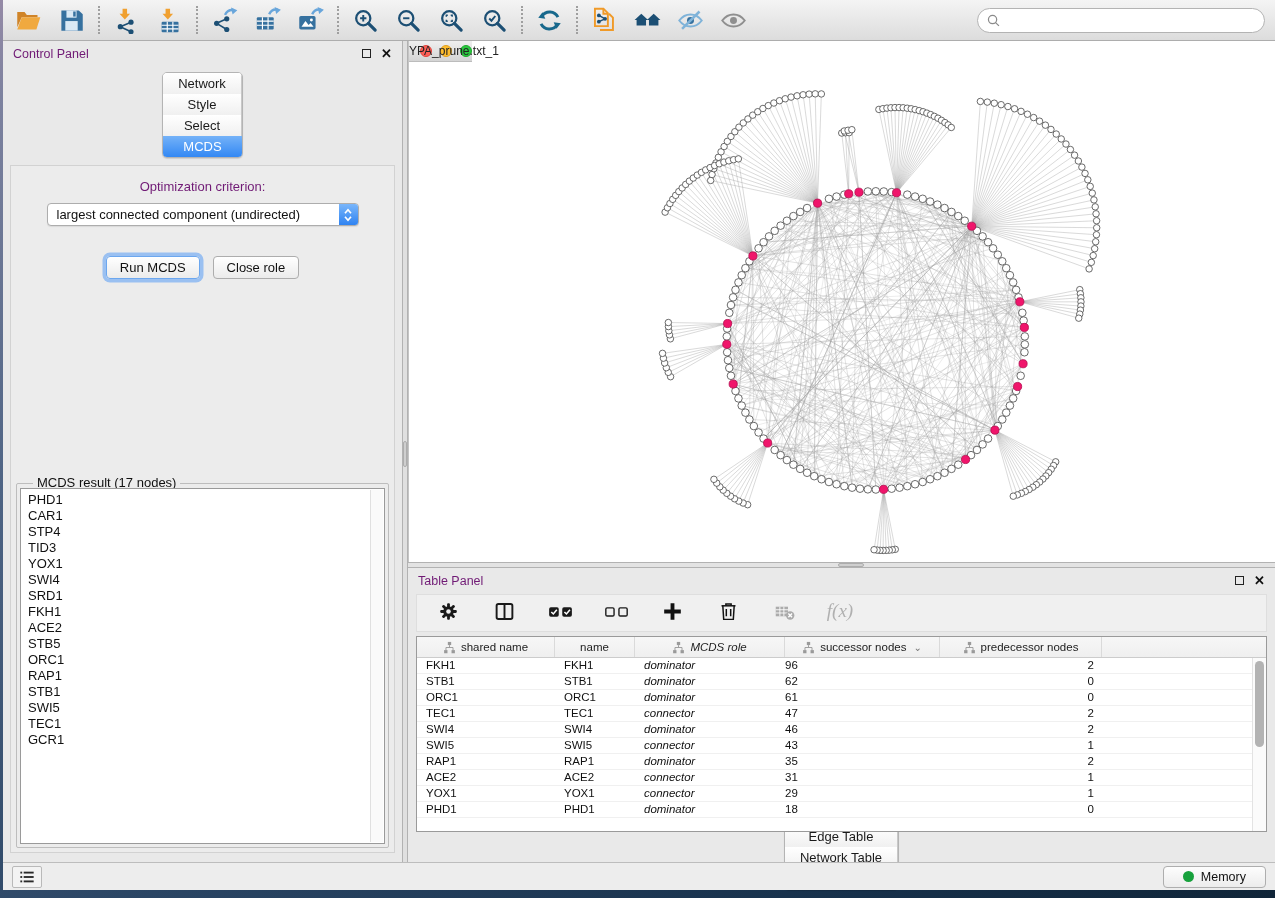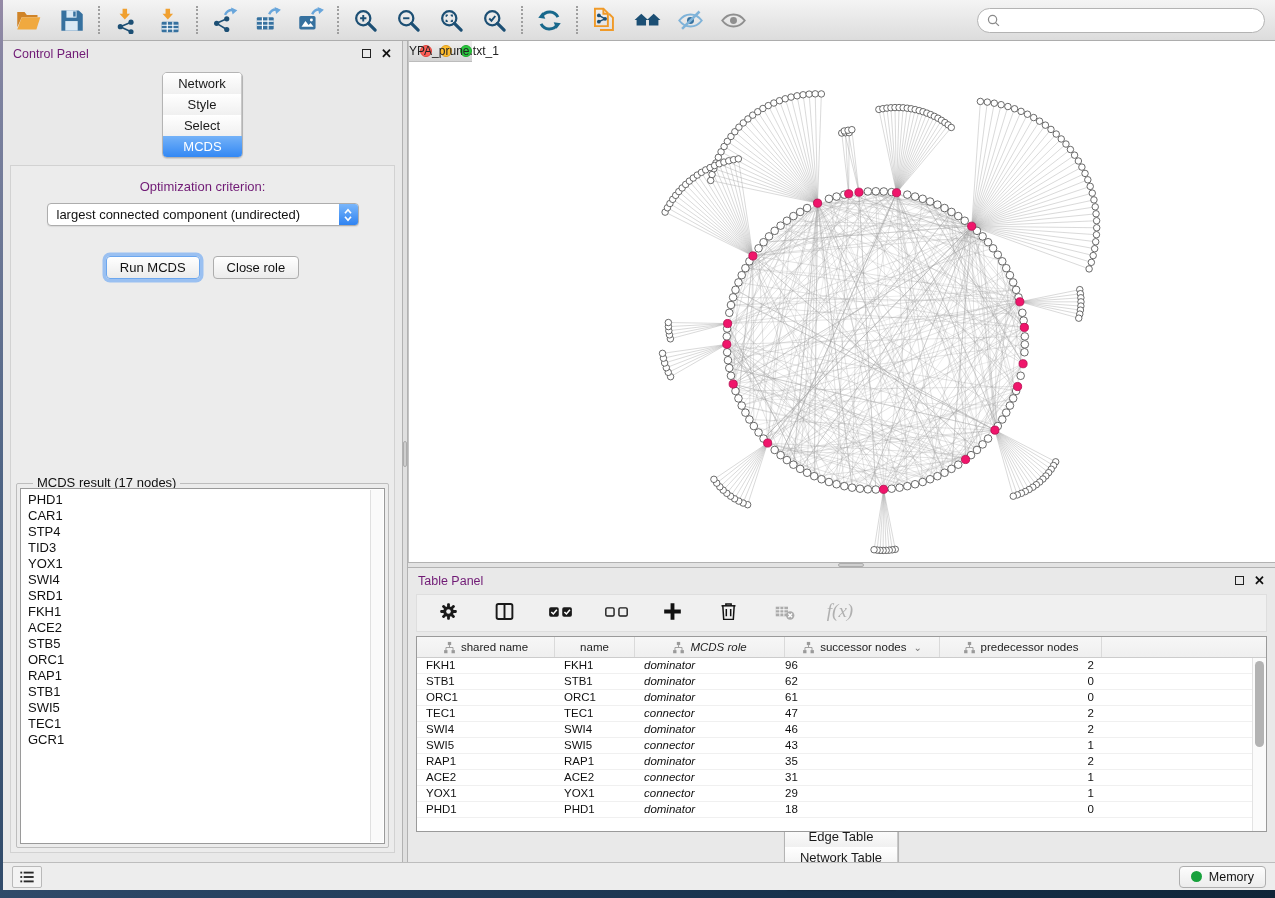--- a/index.html
+++ b/index.html
@@ -104,21 +104,21 @@
   .tbl-scroll { position:absolute; top:21px; right:0; bottom:0; width:14px; background:#fbfbfb; border-left:1px solid #e3e3e3; }
   .tbl-thumb { position:absolute; top:3px; left:2px; width:9px; height:86px; background:#b3b3b3; border-radius:5px; }
   .tp-tabs { height:30px; flex:0 0 30px; display:flex; align-items:center; justify-content:center; }
 
   
   .status-bar { height:28px; flex:0 0 28px; background:#ededed; border-top:1px solid #bdbdbd;
     display:flex; align-items:center; padding:0 9px; }
   .list-btn { width:30px; height:22px; background:#f3f3f3; border:1px solid #b9b9b9; border-radius:2px;
     display:flex; align-items:center; justify-content:center; }
   .list-btn svg { width:16px; height:16px; }
-  .memory-btn { margin-left:auto; height:22px; display:flex; align-items:center; gap:7px; padding:0 11px;
+  .memory-btn { margin-left:auto; height:22px; display:flex; align-items:center; gap:7px; padding:0 19px;
     background:linear-gradient(#fdfdfd,#ececec); border:1px solid #aeaeae; border-radius:4px; font-size:12.5px; color:#111; }
   .mem-dot { width:11px; height:11px; border-radius:50%; background:#17a13c; }
 </style>
 </head>
 <body>
 
 <div class="app">
 
   <div class="toolbar">
     <div id="tb-items" style="display:flex;align-items:center;">

